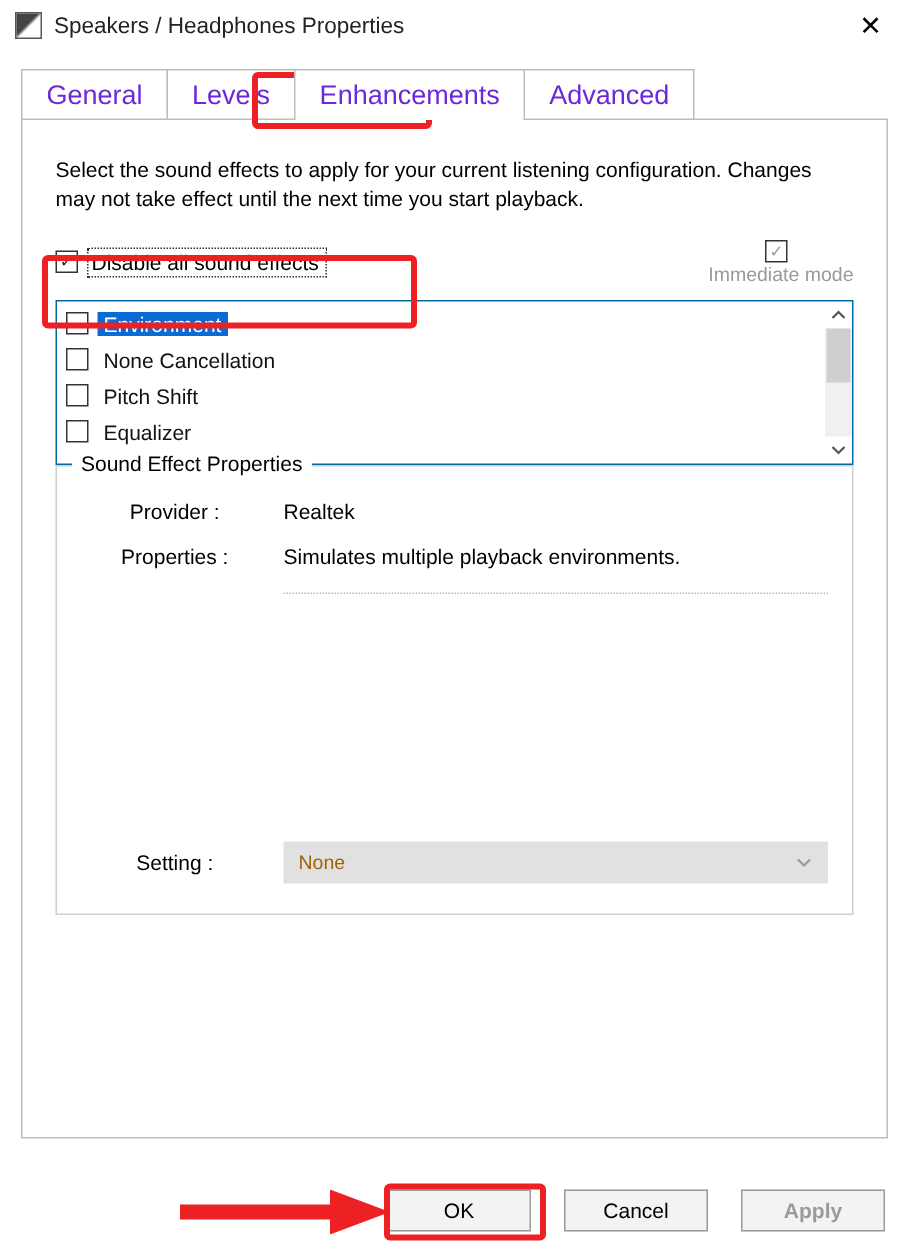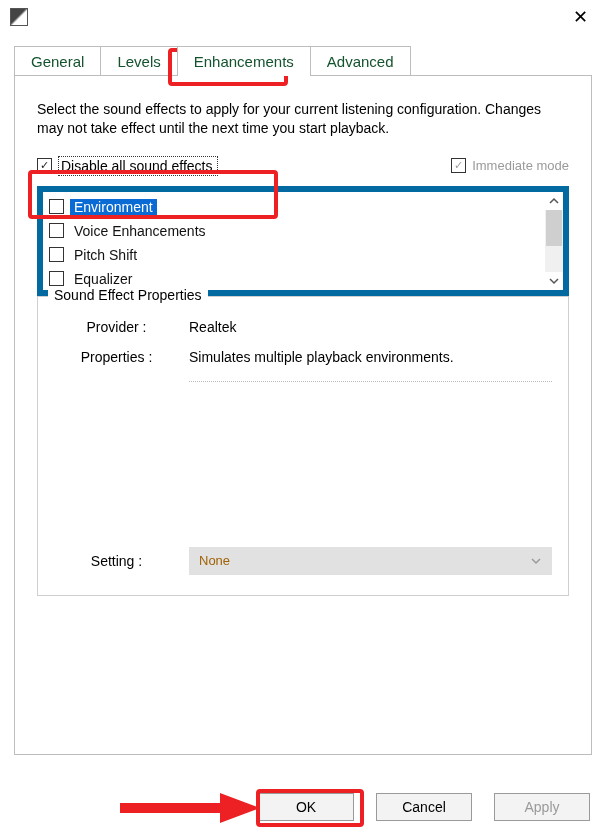--- a/index.html
+++ b/index.html
@@ -40,22 +40,22 @@
     .tabs-row {
       display: flex;
       margin-left: 14px;
       position: relative;
     }
     .tab {
       border: 1px solid #bdbdbd;
       border-bottom: none;
       background: #fff;
       padding: 6px 16px 6px 16px;
-      font-size: 15px;
-      color: #14532d;
+      font-size: 18px;
+      color: #6d28d9;
       margin-right: -1px;
       cursor: default;
     }
     .tab.active {
       position: relative;
       z-index: 2;
       background: #fff;
     }
     .tab-body {
       border: 1px solid #bdbdbd;
@@ -97,23 +97,24 @@
     .dotted-label {
       border: 1px dotted #333;
       padding: 1px 4px 1px 2px;
       font-size: 14px;
     }
     .immediate {
       margin-left: auto;
       display: flex;
       align-items: center;
       color: #9a9a9a;
+      flex-direction: column;
     }
     .listbox {
-      border: 6px solid #0369a1;
+      border: 1px solid #0369a1;
       width: 100%;
       height: 110px;
       padding: 4px 0 0 6px;
       position: relative;
     }
     .list-item {
       display: flex;
       align-items: center;
       height: 22px;
       margin-bottom: 2px;
@@ -231,20 +232,21 @@
       height: 28px;
       border: 1px solid #9a9a9a;
       background: #f3f3f3;
       text-align: center;
       line-height: 26px;
       font-size: 14px;
       cursor: default;
     }
     .btn.disabled {
       color: #9a9a9a;
+      font-weight: bold;
     }
     
     .hl {
       position: absolute;
       border: 4px solid #ed2024;
       border-radius: 4px;
       pointer-events: none;
     }
     .hl.tab-hl { left: 168px; top: 48px; width: 120px; height: 38px; }
     .hl.chk-hl { left: 28px; top: 170px; width: 250px; height: 49px; }
@@ -257,20 +259,21 @@
       width: 140px;
       height: 30px;
       pointer-events: none;
     }
   </style>
 </head>
 <body>
 
 <div class="titlebar">
   <div class="app-icon"></div>
+  <div class="title">Speakers / Headphones Properties</div>
   <div class="close">✕</div>
 </div>
 
 <div class="tabs-row">
   <div class="tab">General</div>
   <div class="tab">Levels</div>
   <div class="tab active">Enhancements</div>
   <div class="tab">Advanced</div>
 </div>
 
@@ -287,21 +290,21 @@
     </div>
   </div>
 
   <div class="listbox">
     <div class="list-item selected">
       <span class="cb"></span>
       <span class="lbl">Environment</span>
     </div>
     <div class="list-item">
       <span class="cb"></span>
-      <span class="lbl">Voice Enhancements</span>
+      <span class="lbl">None Cancellation</span>
     </div>
     <div class="list-item">
       <span class="cb"></span>
       <span class="lbl">Pitch Shift</span>
     </div>
     <div class="list-item">
       <span class="cb"></span>
       <span class="lbl">Equalizer</span>
     </div>
 

